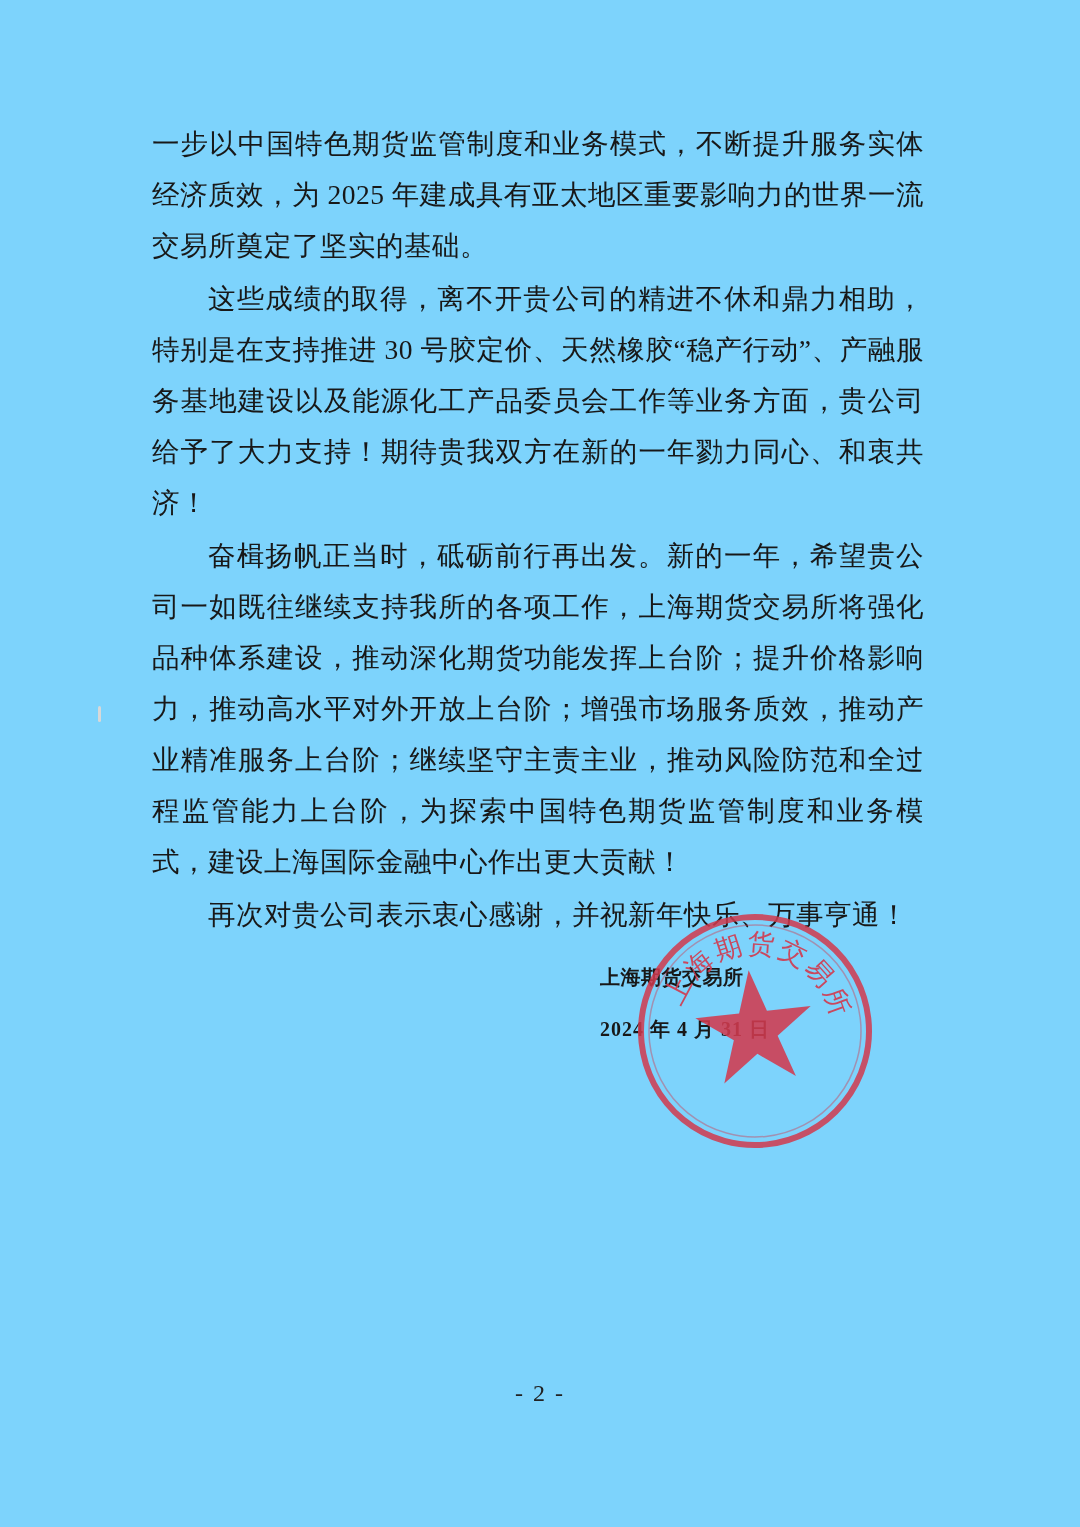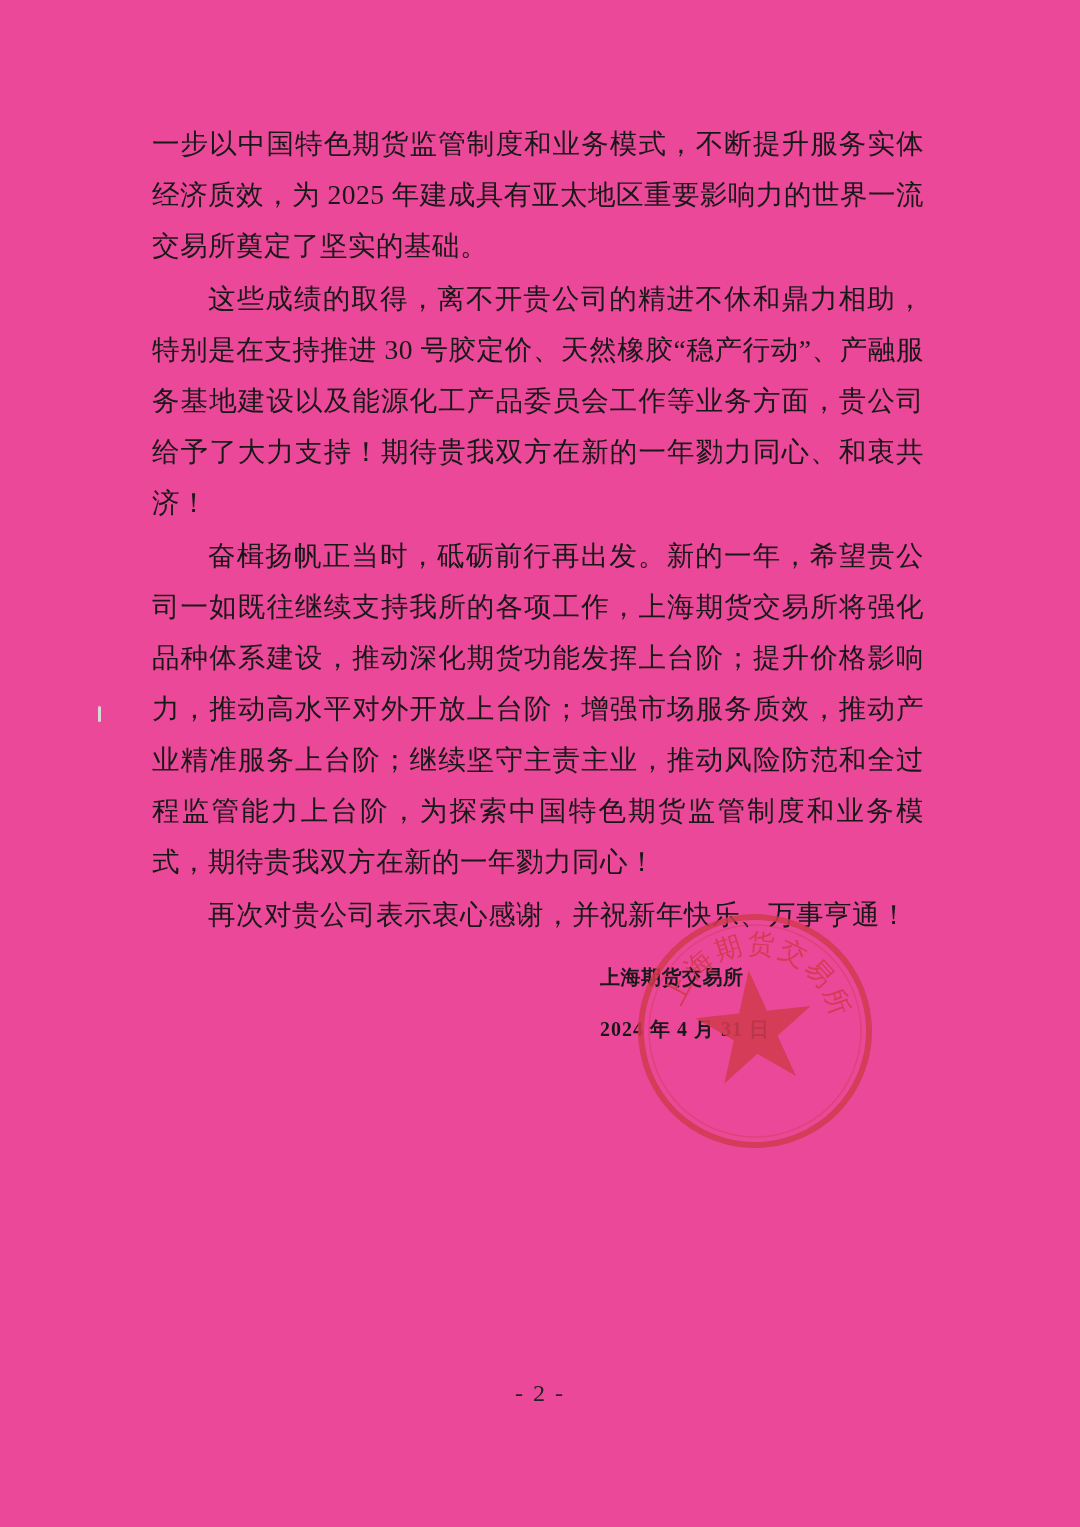--- a/index.html
+++ b/index.html
@@ -11,21 +11,21 @@
     width: 1080px;
     height: 1527px;
     position: relative;
     font-family: "Liberation Serif", "DejaVu Serif", serif;
     color: #1b1b1b;
     overflow: hidden;
   }
   .page {
     position: absolute;
     inset: 0;
-    background: #ec4899;
+    background: #7dd3fc;
   }
   .doc-body {
     position: absolute;
     left: 152px;
     top: 118px;
     width: 772px;
   }
   p.para {
     margin: 0 0 2px 0;
     font-size: 27.5px;
@@ -92,21 +92,21 @@
 </head>
 <body>
 
 <div class="page">
 
   <div class="speck"></div>
 
   <div class="doc-body">
     <p class="para">一步以中国特色期货监管制度和业务模式，不断提升服务实体经济质效，为 2025 年建成具有亚太地区重要影响力的世界一流交易所奠定了坚实的基础。</p>
     <p class="para indent">这些成绩的取得，离不开贵公司的精进不休和鼎力相助，特别是在支持推进 30 号胶定价、天然橡胶“稳产行动”、产融服务基地建设以及能源化工产品委员会工作等业务方面，贵公司给予了大力支持！期待贵我双方在新的一年勠力同心、和衷共济！</p>
-    <p class="para indent">奋楫扬帆正当时，砥砺前行再出发。新的一年，希望贵公司一如既往继续支持我所的各项工作，上海期货交易所将强化品种体系建设，推动深化期货功能发挥上台阶；提升价格影响力，推动高水平对外开放上台阶；增强市场服务质效，推动产业精准服务上台阶；继续坚守主责主业，推动风险防范和全过程监管能力上台阶，为探索中国特色期货监管制度和业务模式，期待贵我双方在新的一年勠力同心！</p>
+    <p class="para indent">奋楫扬帆正当时，砥砺前行再出发。新的一年，希望贵公司一如既往继续支持我所的各项工作，上海期货交易所将强化品种体系建设，推动深化期货功能发挥上台阶；提升价格影响力，推动高水平对外开放上台阶；增强市场服务质效，推动产业精准服务上台阶；继续坚守主责主业，推动风险防范和全过程监管能力上台阶，为探索中国特色期货监管制度和业务模式，建设上海国际金融中心作出更大贡献！</p>
     <p class="para indent">再次对贵公司表示衷心感谢，并祝新年快乐、万事亨通！</p>
   </div>
 
   <div class="signature-block">
     <span class="org">上海期货交易所</span>
     <span class="date">2024 年 4 月 31 日</span>
   </div>
 
   <div class="seal">
     <svg width="246" height="246" viewBox="0 0 246 246" aria-hidden="true">

